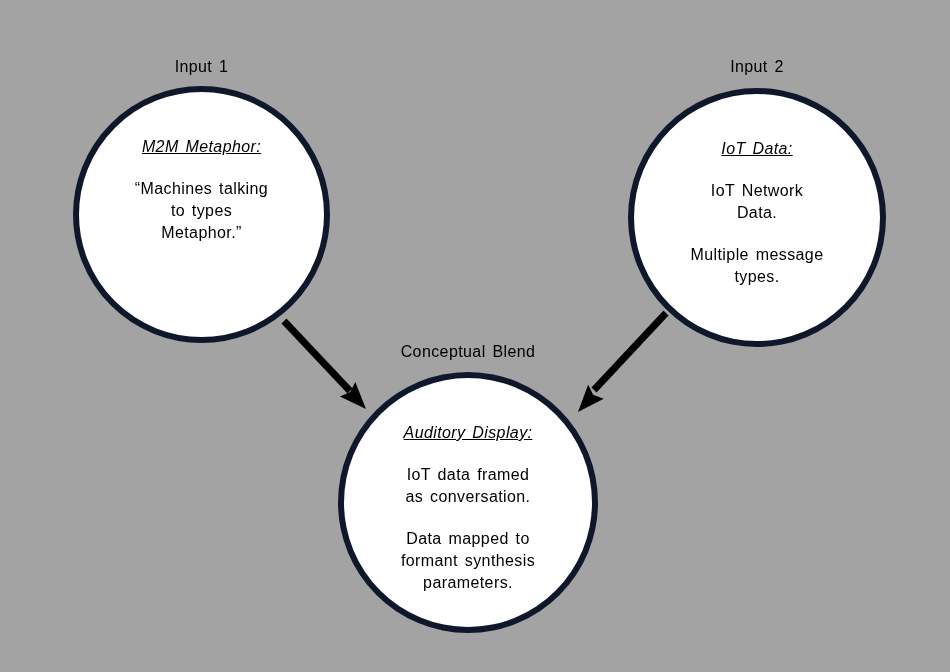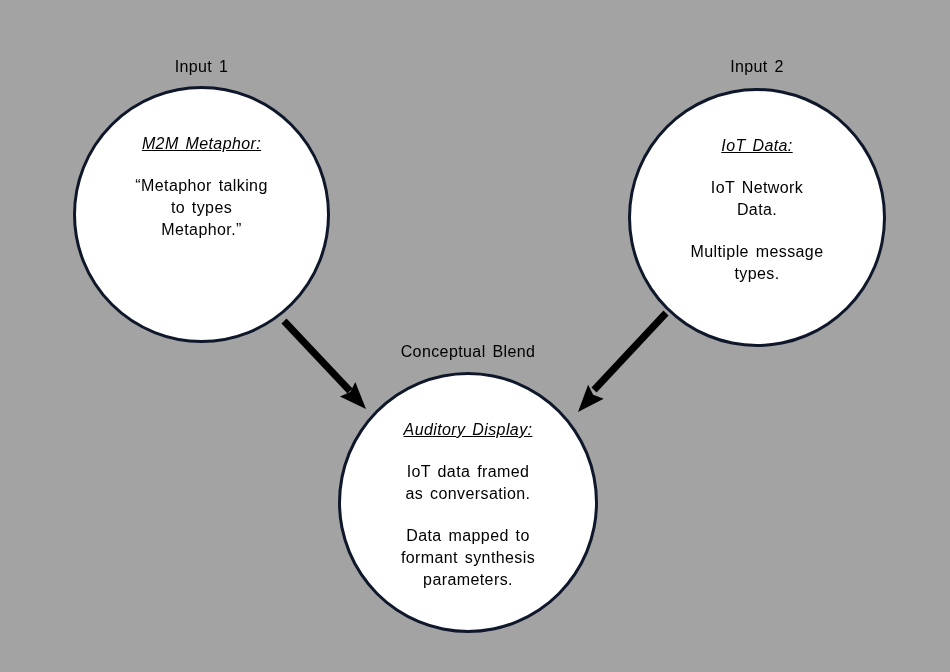--- a/index.html
+++ b/index.html
@@ -31,21 +31,21 @@
     letter-spacing: 0.4px;
     word-spacing: 2px;
   }
   .l-input1 { left: 73px;  top: 58px;  width: 257px; }
   .l-input2 { left: 628px; top: 58px;  width: 258px; }
   .l-blend  { left: 338px; top: 343px; width: 260px; }
 
   .circle {
     position: absolute;
     box-sizing: border-box;
-    border: 3px solid #0f172a;
+    border: 6px solid #0f172a;
     border-radius: 50%;
     background: #ffffff;
     text-align: center;
     font-size: 16px;
     line-height: 22px;
     letter-spacing: 0.4px;
     word-spacing: 2px;
     padding-top: 44px;
   }
   .c-input1 { left: 73px;  top: 86px;  width: 257px; height: 257px; }
@@ -78,21 +78,21 @@
 
   <div class="node-label l-input1">Input 1</div>
 
   <div class="node-label l-input2">Input 2</div>
 
   <div class="node-label l-blend">Conceptual Blend</div>
 
   <div class="circle c-input1">
     <div class="circle-heading">M2M Metaphor:</div>
     <div class="para">
-      <div>“Metaphor talking</div>
+      <div>“Machines talking</div>
       <div>to types</div>
       <div>Metaphor.”</div>
     </div>
   </div>
 
   <div class="circle c-blend">
     <div class="circle-heading">Auditory Display:</div>
     <div class="para">
       <div>IoT data framed</div>
       <div>as conversation.</div>

